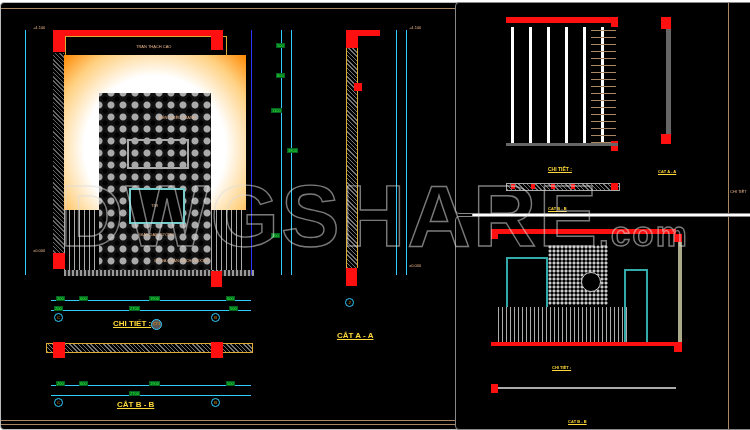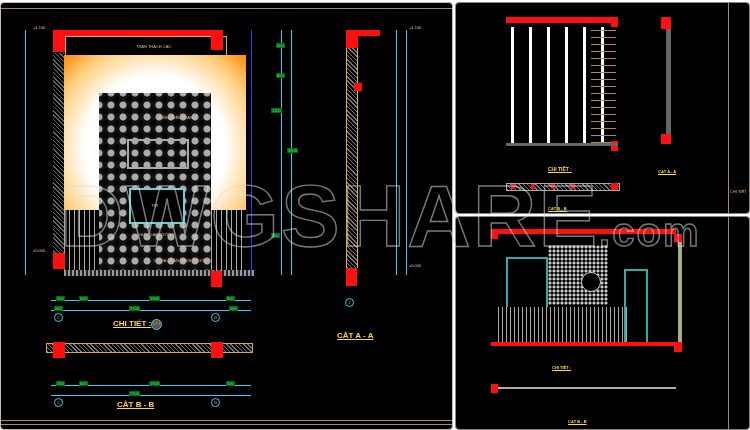--- a/index.html
+++ b/index.html
@@ -1,23 +1,23 @@
 <!DOCTYPE html>
 <html><head>
 <meta charset="utf-8">
 <style>
   html,body{margin:0;padding:0;background:#fff;}
   body{width:750px;height:430px;position:relative;overflow:hidden;font-family:"Liberation Sans",sans-serif;}
-  .panel{position:absolute;background:#000;border:1px solid #888;border-radius:4px;overflow:hidden;}
+  .panel{position:absolute;background:#000;border:1px solid #888;border-radius:4px;overflow:hidden;padding-left:20px;}
   .lbl{position:absolute;font-size:4px;color:#e8b48a;white-space:nowrap;}
   .dim{position:absolute;font-size:4px;color:#3f3;background:#062;padding:0 1px;line-height:5px;}
   .title{position:absolute;font-weight:bold;color:#ffd83a;text-decoration:underline;white-space:nowrap;}
   .red{position:absolute;background:#ff1010;}
   .wm{position:absolute;left:60px;top:165px;font-size:88px;font-weight:bold;letter-spacing:2px;color:transparent;-webkit-text-stroke:1.4px rgba(220,220,220,.55);white-space:nowrap;pointer-events:none;}
-  .wm small{font-size:40px;}
+  .wm small{font-size:35px;}
   .circ{position:absolute;width:7px;height:7px;border:1px solid #3cf;border-radius:50%;font-size:4px;color:#f90;text-align:center;line-height:7px;}
 </style>
 </head>
 <body>
 
 <div class="panel" style="left:0;top:2px;width:451px;height:426px;border-color:#bbb;">
   <div style="position:absolute;left:0;top:0;right:0;height:5px;border-bottom:1px solid #a86;"></div>
 
   <div class="red" style="left:52px;top:27px;width:170px;height:20px;"></div>
   <div class="red" style="left:52px;top:27px;width:12px;height:22px;"></div>

